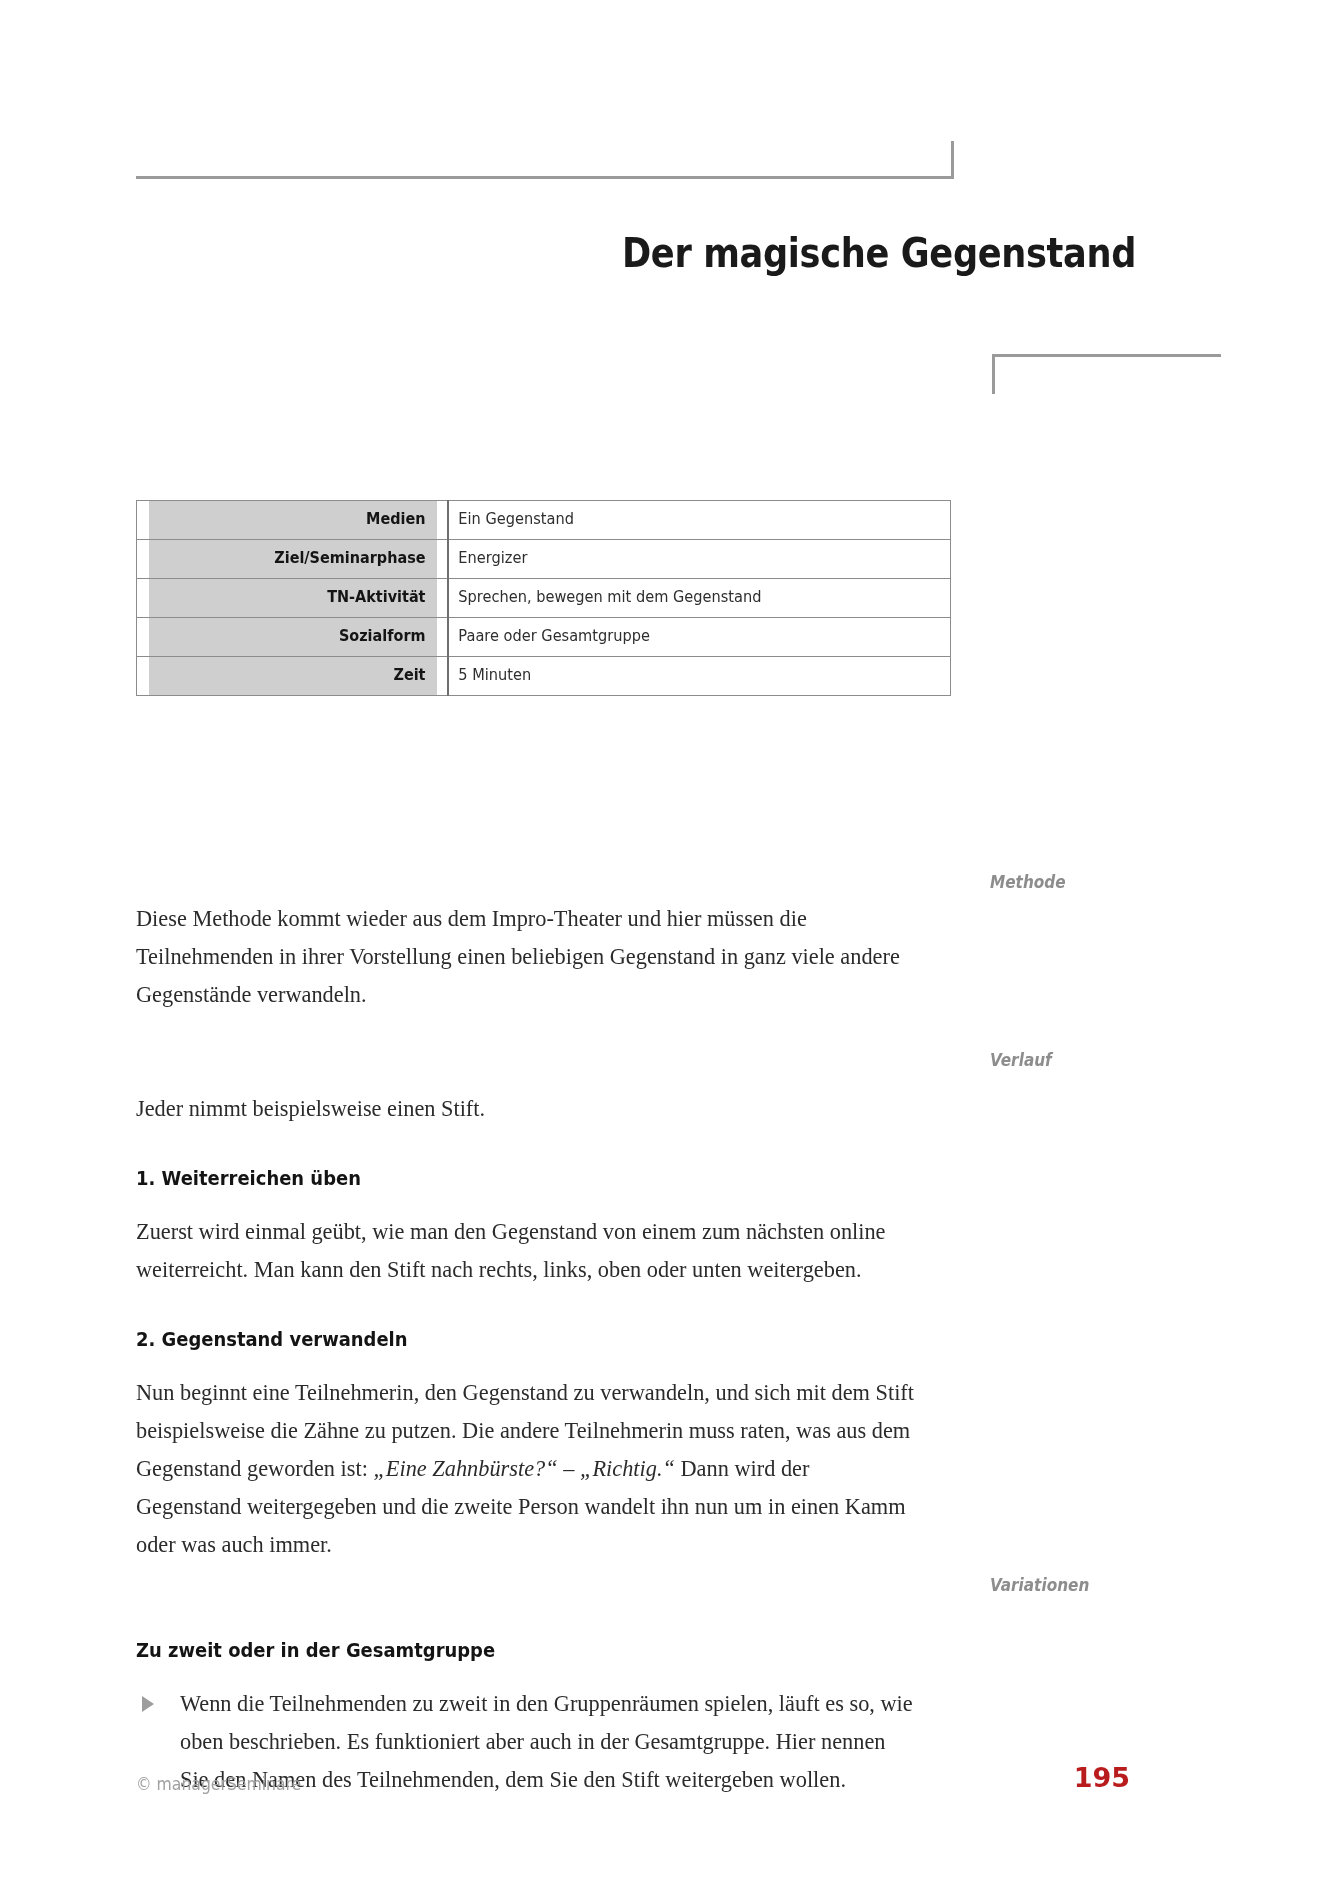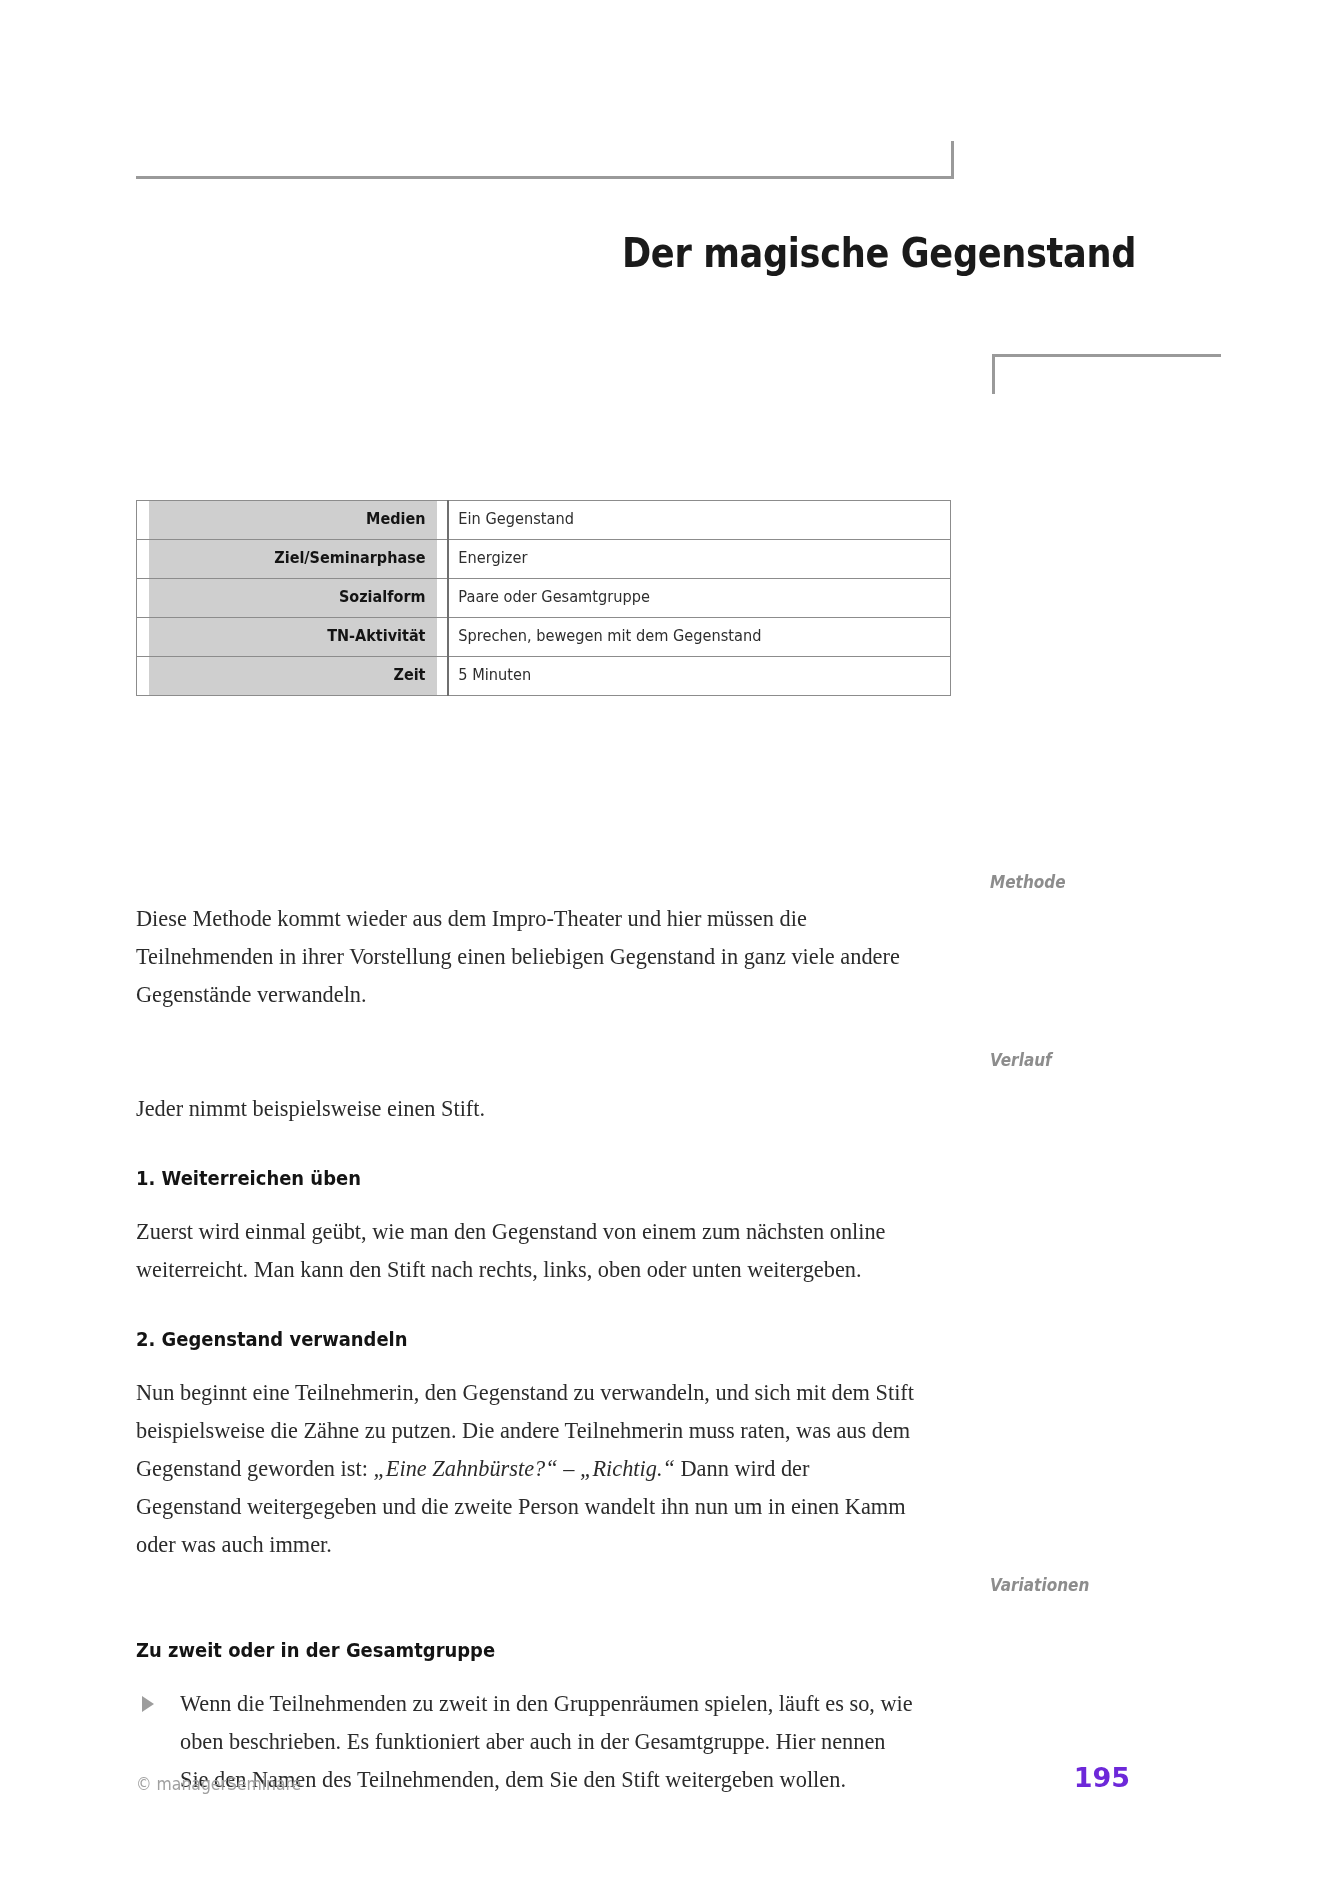--- a/index.html
+++ b/index.html
@@ -198,21 +198,21 @@
   }
   .footer-page {
     position: absolute;
     left: 1030px;
     top: 1762px;
     width: 100px;
     text-align: right;
     font-family: "DejaVu Sans", sans-serif;
     font-weight: bold;
     font-size: 27px;
-    color: #6d28d9;
+    color: #b91c1c;
   }
 </style>
 </head>
 <body>
 
 <div class="page">
 
   <div class="rule-top-left"></div>
   <div class="rule-top-left-riser"></div>
   <div class="rule-mid-right"></div>
@@ -224,26 +224,26 @@
     <tbody>
       <tr>
         <th>Medien</th>
         <td>Ein Gegenstand</td>
       </tr>
       <tr>
         <th>Ziel/Seminarphase</th>
         <td>Energizer</td>
       </tr>
       <tr>
+        <th>TN-Aktivität</th>
+        <td>Sprechen, bewegen mit dem Gegenstand</td>
+      </tr>
+      <tr>
         <th>Sozialform</th>
         <td>Paare oder Gesamtgruppe</td>
-      </tr>
-      <tr>
-        <th>TN-Aktivität</th>
-        <td>Sprechen, bewegen mit dem Gegenstand</td>
       </tr>
       <tr>
         <th>Zeit</th>
         <td>5 Minuten</td>
       </tr>
     </tbody>
   </table>
 
   <div class="content">
 

